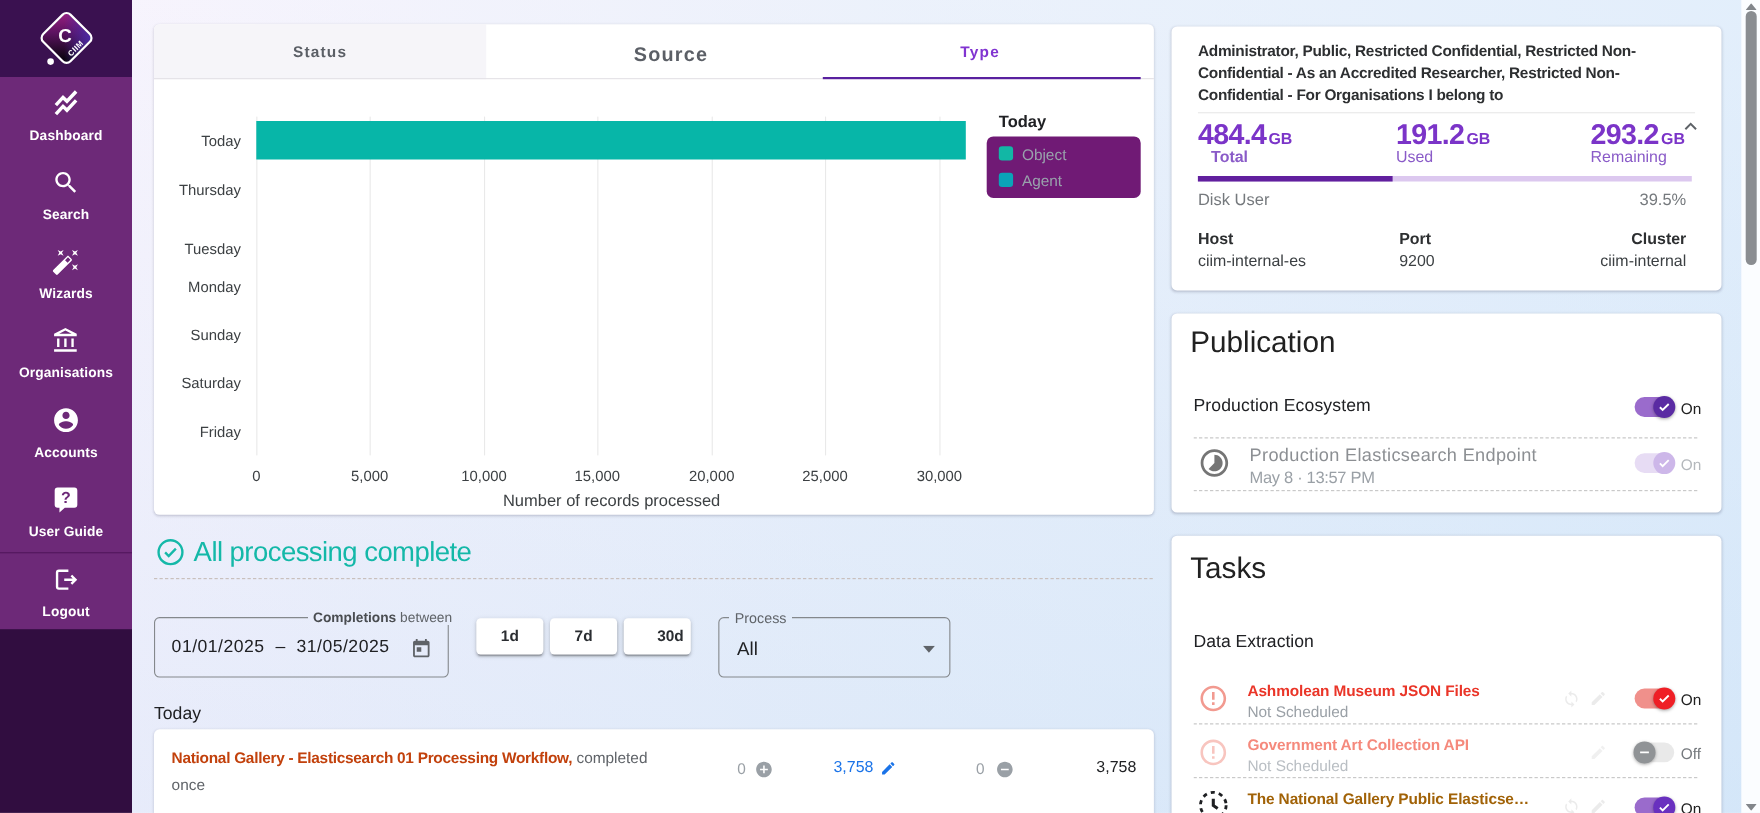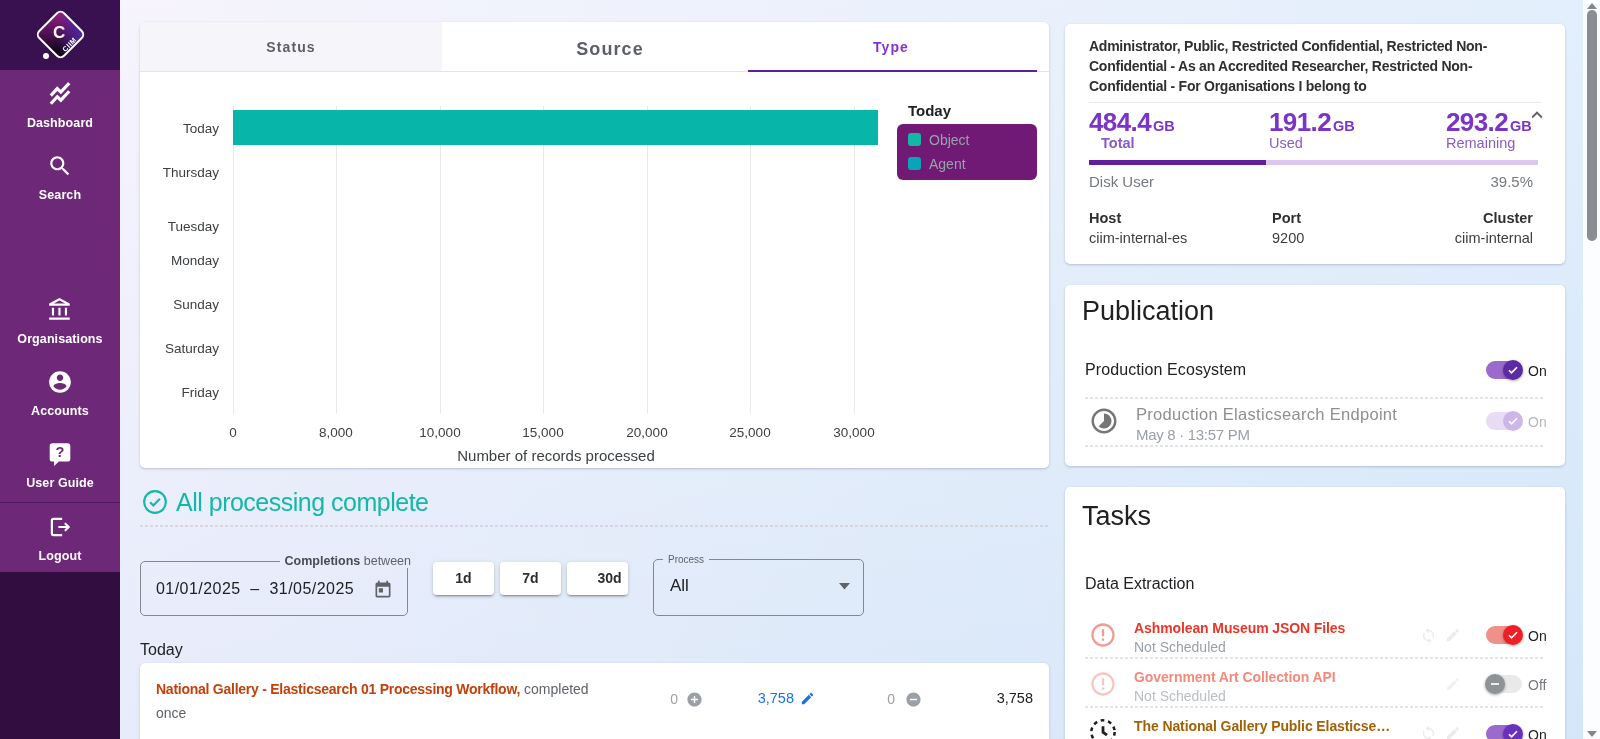--- a/index.html
+++ b/index.html
@@ -40,20 +40,26 @@
           <path d="M3.5 21L9.5 14.5l3.3 3.2L20.5 9.5"></path>
         </svg>
       <div class="lbl">Dashboard</div>
     </div>
     <div class="mi" style="top:72px;">
       <svg width="26" height="26" viewBox="0 0 24 24" fill="#fff">
           <path d="M15.5 14h-.79l-.28-.27C15.41 12.59 16 11.11 16 9.5 16 5.91 13.09 3 9.5 3S3 5.91 3 9.5 5.91 16 9.5 16c1.61 0 3.09-.59 4.23-1.57l.27.28v.79l5 4.99L20.49 19l-4.99-5zm-6 0C7.01 14 5 11.99 5 9.5S7.01 5 9.5 5 14 7.01 14 9.5 11.99 14 9.5 14z"></path>
         </svg>
       <div class="lbl">Search</div>
     </div>
+    <div class="mi" style="top:144px;">
+      <svg width="26" height="26" viewBox="0 0 24 24" fill="#fff">
+          <path d="M7.5 5.6L10 7 8.6 4.5 10 2 7.5 3.4 5 2l1.4 2.5L5 7zm12 9.8L17 14l1.4 2.5L17 19l2.5-1.4L22 19l-1.4-2.5L22 14zM22 2l-2.5 1.4L17 2l1.4 2.5L17 7l2.5-1.4L22 7l-1.4-2.5zm-7.63 5.29c-.39-.39-1.02-.39-1.41 0L1.29 18.96c-.39.39-.39 1.02 0 1.41l2.34 2.34c.39.39 1.02.39 1.41 0L16.7 11.05c.39-.39.39-1.02 0-1.41l-2.33-2.35zm-1.03 5.49l-2.12-2.12 2.44-2.44 2.12 2.12-2.44 2.44z"></path>
+        </svg>
+      <div class="lbl">Wizards</div>
+    </div>
     <div class="mi" style="top:216px;">
       <svg width="26" height="26" viewBox="0 0 24 24" fill="#fff">
           <path d="M6.5 10h-2v7h2v-7zm6 0h-2v7h2v-7zm8.5 9H2v2h19v-2zm-2.5-9h-2v7h2v-7zm-7-6.74L16.71 6H6.29l5.21-2.74m0-2.26L2 6v2h19V6l-9.5-5z"></path>
         </svg>
       <div class="lbl">Organisations</div>
     </div>
     <div class="mi" style="top:288px;">
       <svg width="26" height="26" viewBox="0 0 24 24" fill="#fff">
           <path d="M12 2C6.48 2 2 6.48 2 12s4.48 10 10 10 10-4.48 10-10S17.52 2 12 2zm0 3c1.66 0 3 1.34 3 3s-1.34 3-3 3-3-1.34-3-3 1.34-3 3-3zm0 14.2c-2.5 0-4.71-1.28-6-3.22.03-1.99 4-3.08 6-3.08 1.99 0 5.97 1.09 6 3.08-1.29 1.94-3.5 3.22-6 3.22z"></path>
         </svg>
@@ -98,21 +104,21 @@
   <div class="abs ylab" style="top:143px;">Thursday</div>
   <div class="abs ylab" style="top:197px;">Tuesday</div>
   <div class="abs ylab" style="top:231px;">Monday</div>
   <div class="abs ylab" style="top:275px;">Sunday</div>
   <div class="abs ylab" style="top:319px;">Saturday</div>
   <div class="abs ylab" style="top:363px;">Friday</div>
   <style> .ylab{ left:0; width:79px; text-align:right; font-size:13.5px; color:#3c4043;} 
           .xlab{ top:403px; width:60px; text-align:center; font-size:13.5px; color:#3c4043;} </style>
 
   <div class="abs xlab" style="left:63px;">0</div>
-  <div class="abs xlab" style="left:166px;">8,000</div>
+  <div class="abs xlab" style="left:166px;">5,000</div>
   <div class="abs xlab" style="left:270px;">10,000</div>
   <div class="abs xlab" style="left:373px;">15,000</div>
   <div class="abs xlab" style="left:477px;">20,000</div>
   <div class="abs xlab" style="left:580px;">25,000</div>
   <div class="abs xlab" style="left:684px;">30,000</div>
   <div class="abs" style="left:216px;top:425px;width:400px;text-align:center;font-size:15px;color:#3c4043;">Number of records processed</div>
 
   <div class="abs" style="left:768px;top:80px;font-size:15px;font-weight:bold;color:#202124;">Today</div>
   <div class="abs" style="left:757px;top:102px;width:140px;height:56px;background:#701a75;border-radius:6px;">
     <div class="abs" style="left:11px;top:9px;width:13px;height:13px;border-radius:3px;background:#12b7a5;"></div>
@@ -136,21 +142,21 @@
   <div class="abs" style="left:15px;top:12px;font-size:16px;letter-spacing:0.45px;color:#202124;">01/01/2025&nbsp; – &nbsp;31/05/2025</div>
   <svg class="abs" width="20" height="20" viewBox="0 0 24 24" style="left:232px;top:12px;" fill="#5f6368">
       <path d="M19 3h-1V1h-2v2H8V1H6v2H5c-1.11 0-2 .9-2 2v14c0 1.1.89 2 2 2h14c1.1 0 2-.9 2-2V5c0-1.1-.9-2-2-2zm0 16H5V8h14v11zM7 10h5v5H7z"></path>
     </svg>
 </fieldset>
 <div class="abs btn" style="left:433px;">1d</div>
 <div class="abs btn" style="left:500px;">7d</div>
 <div class="abs btn" style="left:567px;padding-left:24px;">30d</div>
 <style>.btn{ top:562px; width:61px; height:33px; background:#fff; border-radius:4px; text-align:center; line-height:33px; font-size:14px; font-weight:bold; color:#2a2d31; box-shadow:0 3px 1px -2px rgba(0,0,0,.2), 0 2px 2px 0 rgba(0,0,0,.14), 0 1px 5px 0 rgba(0,0,0,.12);} </style>
 <fieldset class="abs" style="left:653px;top:554px;width:211px;height:62px;border:1px solid #84888c;border-radius:5px;">
-  <legend style="margin-left:9px;padding:0 5px;font-size:10px;color:#5f6368;">Process</legend>
+  <legend style="margin-left:9px;padding:0 5px;font-size:13px;color:#5f6368;">Process</legend>
   <div class="abs" style="left:16px;top:11px;font-size:17px;color:#202124;">All</div>
   <svg class="abs" width="11" height="7" style="left:185px;top:18px;">
       <path d="M0 0 L11 0 L5.5 6.5 Z" fill="#5f6368"></path>
     </svg>
 </fieldset>
 
 <div class="abs" style="left:140px;top:641px;font-size:16px;color:#202124;">Today</div>
 <div class="card" style="left:140px;top:663px;width:909px;height:86px;">
   <div class="abs" style="left:16px;top:15px;width:680px;font-size:14px;line-height:23.5px;color:#5f6368;"><span style="font-weight:bold;letter-spacing:-0.25px;color:#c2410c;">National Gallery - Elasticsearch 01 Processing Workflow,</span> completed<br>once</div>
   <div class="abs" style="left:500px;top:28px;width:38px;text-align:right;font-size:14px;color:#9aa0a6;">0</div>

